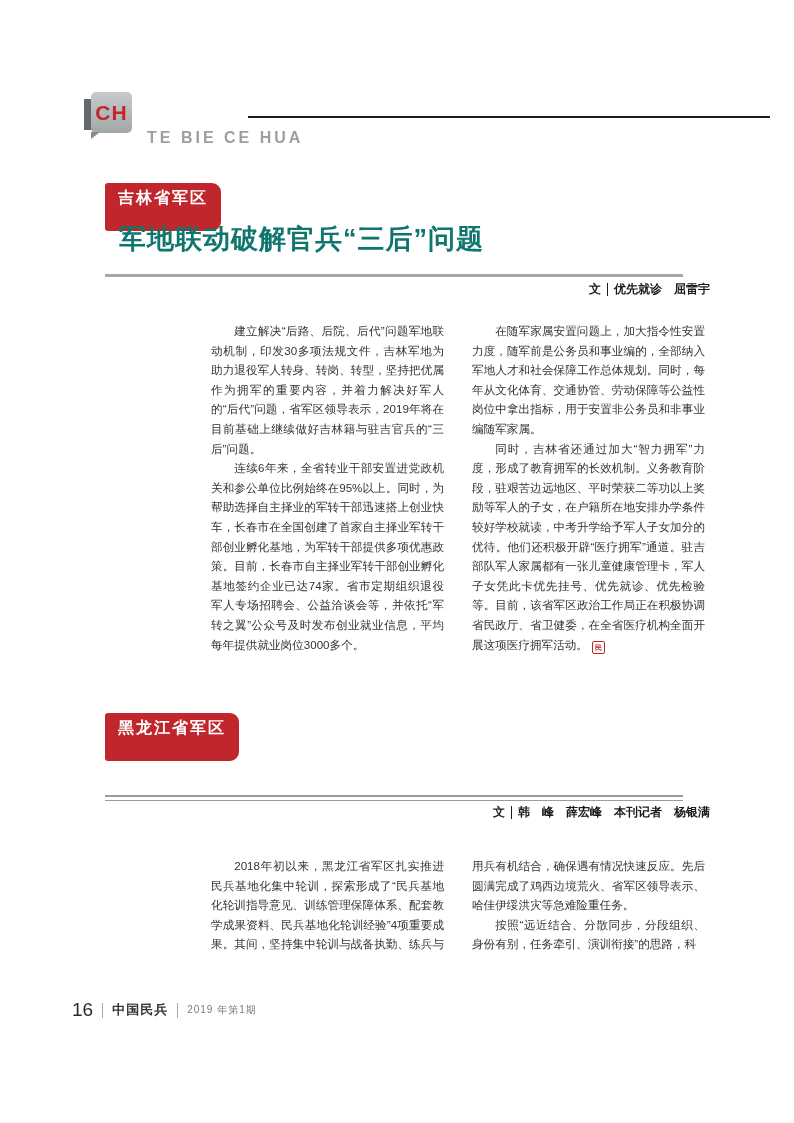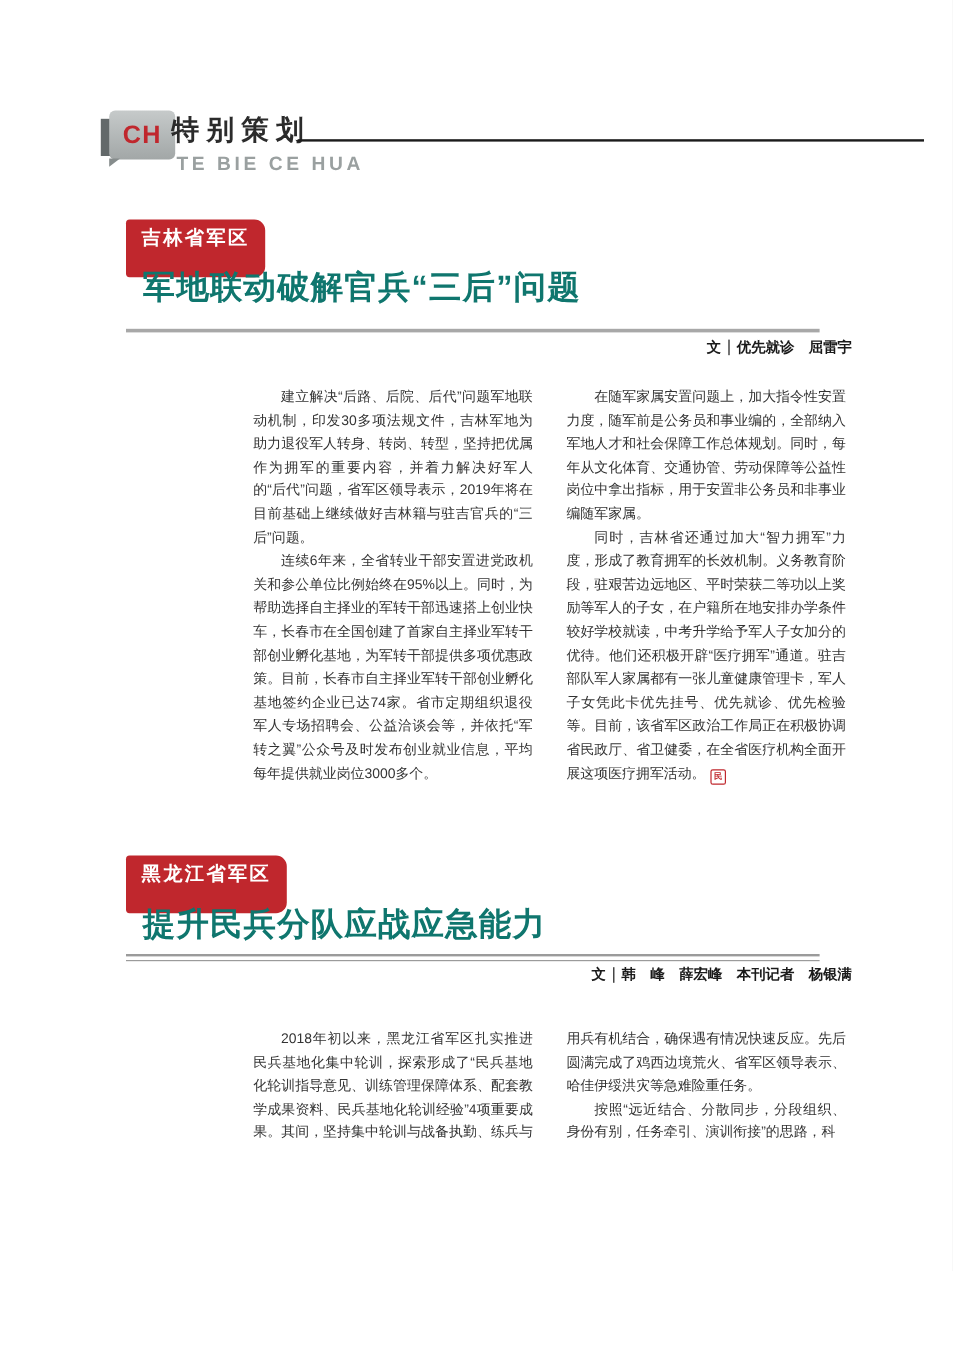--- a/index.html
+++ b/index.html
@@ -8,21 +8,21 @@
     width:794px;height:1123px;
     margin:0 auto;
     background:#ffffff;
     font-family:"Liberation Sans", sans-serif;
     overflow:hidden;
   }
   
   .logo{position:absolute;left:84px;top:92px;width:50px;height:46px;}
   .logo-spine{position:absolute;left:0;top:7px;width:8px;height:31px;background:#63696a;}
   .logo-face{
-    position:absolute;left:7px;top:0;width:55px;height:41px;
+    position:absolute;left:7px;top:0;width:41px;height:41px;
     background:linear-gradient(#c6caca,#a2a7a7);
     border-radius:5px;
     display:flex;align-items:center;justify-content:center;
   }
   .logo-ch{font-weight:800;font-size:21px;color:#c0272d;letter-spacing:1px;}
   .logo-tail{
     position:absolute;left:7px;top:40px;width:0;height:0;
     border-left:9px solid #868c8c;border-bottom:7px solid transparent;
   }
   .section-title{
@@ -98,46 +98,51 @@
 
 <div class="page">
 
   <div class="logo">
     <span class="logo-spine"></span>
     <span class="logo-face">
       <span class="logo-ch">CH</span>
     </span>
     <span class="logo-tail"></span>
   </div>
-  <div class="section-title">特别策划</div>
   <div class="section-subtitle">TE BIE CE HUA</div>
   <div class="masthead-rule"></div>
 
   <div class="badge badge-1">吉林省军区</div>
   <h1 class="article-title title-1">军地联动破解官兵“三后”问题</h1>
   <div class="title-rule rule-1"></div>
   <div class="byline byline-1">
     <span>文</span>
     <span class="vbar"></span>
     <span>优先就诊　屈雷宇</span>
   </div>
   <div class="article-body body-1">
     <p>建立解决“后路、后院、后代”问题军地联动机制，印发30多项法规文件，吉林军地为助力退役军人转身、转岗、转型，坚持把优属作为拥军的重要内容，并着力解决好军人的“后代”问题，省军区领导表示，2019年将在目前基础上继续做好吉林籍与驻吉官兵的“三后”问题。</p>
     <p>连续6年来，全省转业干部安置进党政机关和参公单位比例始终在95%以上。同时，为帮助选择自主择业的军转干部迅速搭上创业快车，长春市在全国创建了首家自主择业军转干部创业孵化基地，为军转干部提供多项优惠政策。目前，长春市自主择业军转干部创业孵化基地签约企业已达74家。省市定期组织退役军人专场招聘会、公益洽谈会等，并依托“军转之翼”公众号及时发布创业就业信息，平均每年提供就业岗位3000多个。</p>
     <p>在随军家属安置问题上，加大指令性安置力度，随军前是公务员和事业编的，全部纳入军地人才和社会保障工作总体规划。同时，每年从文化体育、交通协管、劳动保障等公益性岗位中拿出指标，用于安置非公务员和非事业编随军家属。</p>
     <p><span>同时，吉林省还通过加大“智力拥军”力度，形成了教育拥军的长效机制。义务教育阶段，驻艰苦边远地区、平时荣获二等功以上奖励等军人的子女，在户籍所在地安排办学条件较好学校就读，中考升学给予军人子女加分的优待。他们还积极开辟“医疗拥军”通道。驻吉部队军人家属都有一张儿童健康管理卡，军人子女凭此卡优先挂号、优先就诊、优先检验等。目前，该省军区政治工作局正在积极协调省民政厅、省卫健委，在全省医疗机构全面开展这项医疗拥军活动。</span><span class="endmark">民</span></p>
   </div>
 
   <div class="badge badge-2">黑龙江省军区</div>
-  <h1 class="article-title title-2">提升民兵分队应战应急能力</h1>
   <div class="title-rule-double rule-2"></div>
   <div class="byline byline-2">
     <span>文</span>
     <span class="vbar"></span>
     <span>韩　峰　薛宏峰　本刊记者　杨银满</span>
   </div>
   <div class="article-body body-2">
     <p>2018年初以来，黑龙江省军区扎实推进民兵基地化集中轮训，探索形成了“民兵基地化轮训指导意见、训练管理保障体系、配套教学成果资料、民兵基地化轮训经验”4项重要成果。其间，坚持集中轮训与战备执勤、练兵与用兵有机结合，确保遇有情况快速反应。先后圆满完成了鸡西边境荒火、省军区领导表示、哈佳伊绥洪灾等急难险重任务。</p>
     <p>按照“远近结合、分散同步，分段组织、身份有别，任务牵引、演训衔接”的思路，科</p>
   </div>
 
+  <div class="footer">
+    <span class="page-num">16</span>
+    <span class="fdiv"></span>
+    <span class="mag">中国民兵</span>
+    <span class="fdiv"></span>
+    <span class="issue">2019 年第1期</span>
+  </div>
 
 </div>
 
 </body></html>

